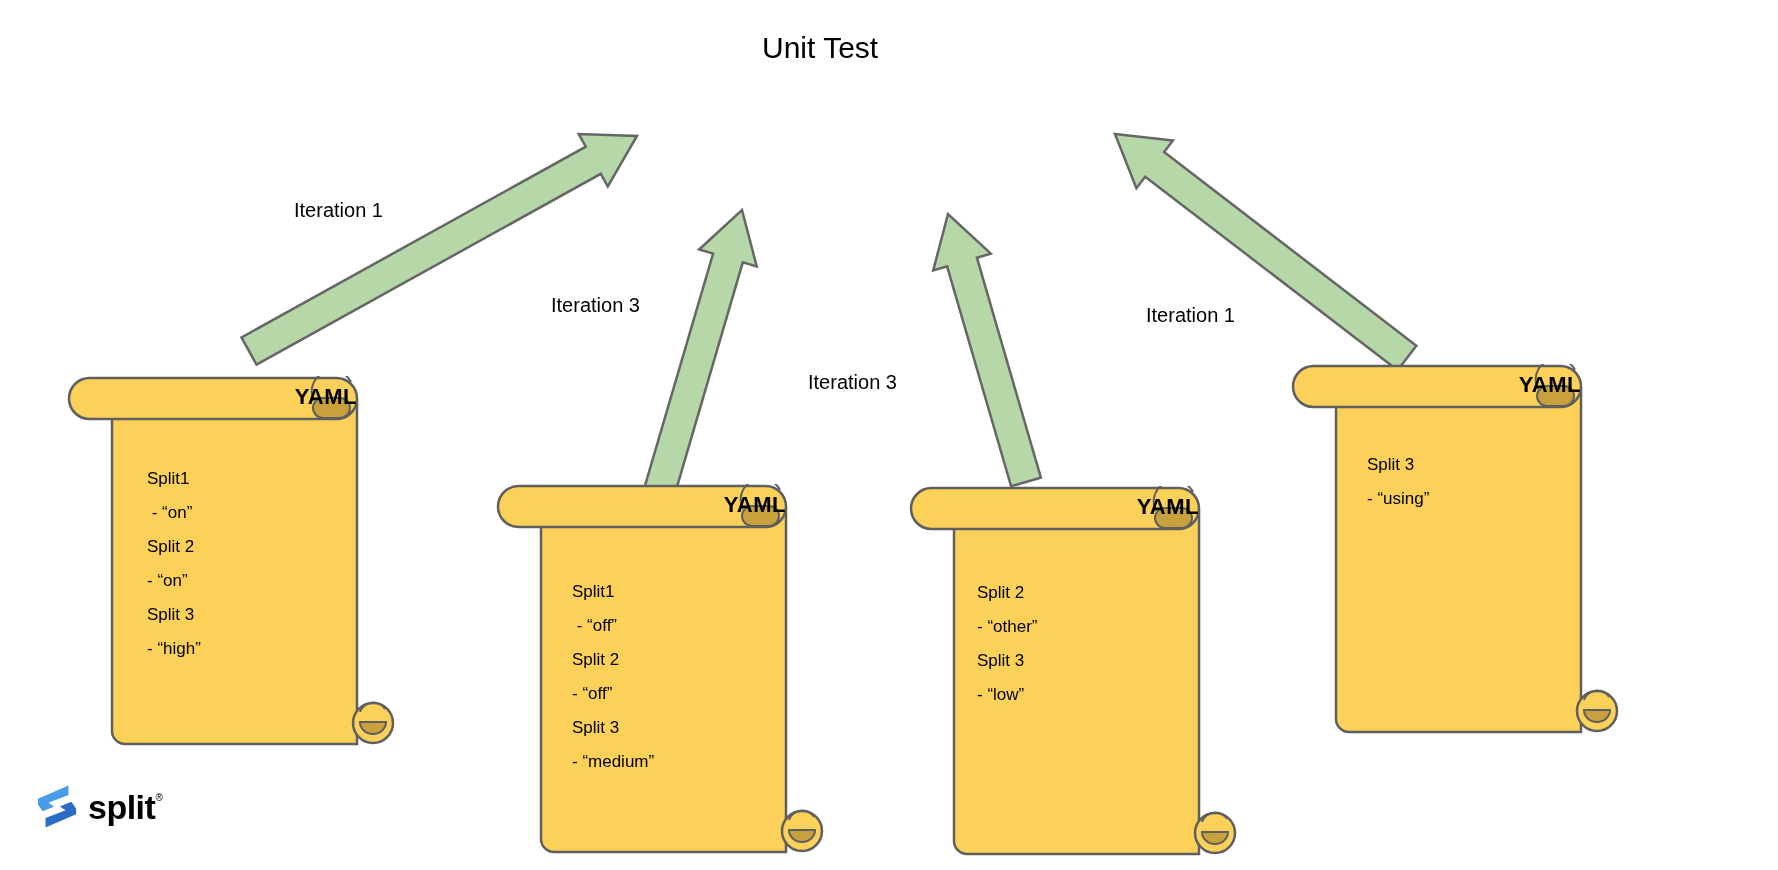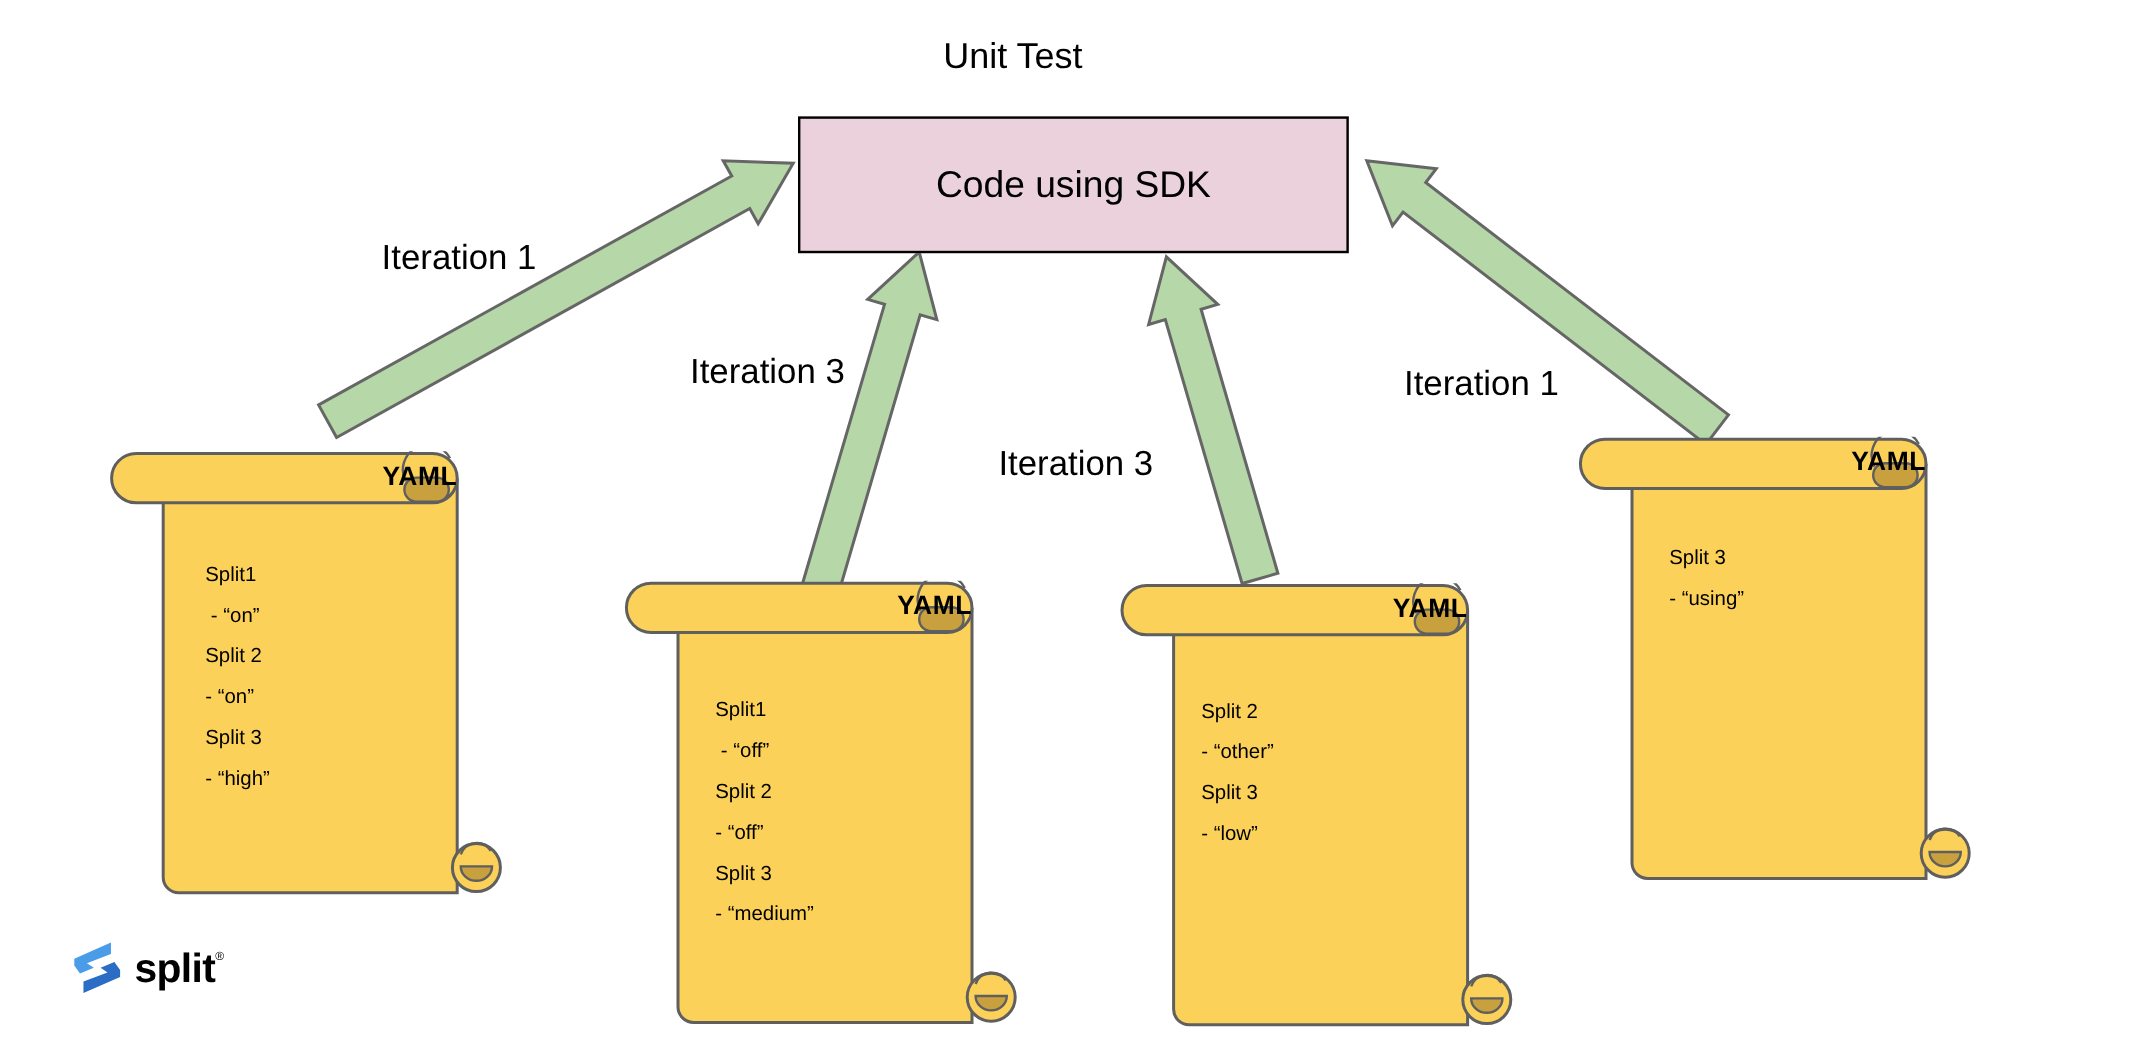--- a/index.html
+++ b/index.html
@@ -3,34 +3,34 @@
 <meta charset="utf-8">
 <style>
   :root{
     --scroll-fill:#FCD159; --scroll-curl:#C8A03E; --outline:#5F5F5F;
     --arrow-fill:#B6D7A8; --arrow-outline:#666666;
     --box-fill:#EAD1DC; --box-border:#000000;
     --logo-blue-light:#4A9BE8; --logo-blue-dark:#2B6CC4;
   }
   html,body{margin:0;padding:0;background:#ffffff;}
   body{font-family:"Liberation Sans", sans-serif; color:#000;}
-  #stage{position:relative;width:1650px;height:870px;background:#fff;overflow:hidden;margin-left:24px;}
+  #stage{position:relative;width:1650px;height:870px;background:#fff;overflow:hidden;}
 
   .abs{position:absolute;}
   #title{left:762px;top:31px;font-size:30px;white-space:nowrap;}
 
   #sdk-box{left:641px;top:97px;width:459px;height:114px;
     background:var(--box-fill,#EAD1DC);border:2px solid var(--box-border,#000);
     box-sizing:border-box;display:flex;align-items:center;justify-content:center;}
   #sdk-box .lbl{font-size:31px;}
 
   #arrow-layer{left:0;top:0;width:1778px;height:870px;pointer-events:none;}
   .arrow-poly{fill:var(--arrow-fill,#B6D7A8);stroke:var(--arrow-outline,#666);stroke-width:2.5;}
 
-  .iter-label{font-size:29px;white-space:nowrap;}
+  .iter-label{font-size:20px;white-space:nowrap;}
   #iter1{left:294px;top:199px;} #iter2{left:551px;top:294px;}
   #iter3{left:808px;top:371px;} #iter4{left:1146px;top:304px;}
 
   .scroll{position:absolute;width:334px;height:372px;}
   .scroll svg.shape{position:absolute;left:0;top:0;}
   .scroll .yaml{position:absolute;left:0;top:8px;width:290px;text-align:right;
     font-size:22px;font-weight:bold;letter-spacing:.5px;}
   .scroll .content{position:absolute;left:76px;top:86px;font-size:17px;line-height:34px;}
   .scroll .ln{white-space:pre;}
   #scroll1 .content{left:80px;top:86px;}
@@ -66,23 +66,20 @@
 
   <svg id="arrow-layer" class="abs" width="1778" height="870" viewBox="0 0 1778 870">
       <polygon points="256.5,364.6 600.8,173.8 607.8,186.5 637,136 578.7,134 585.8,146.7 241.5,337.4" class="arrow-poly"></polygon>
       <polygon points="673.9,497.4 742.8,262.3 756.7,266.4 742,210 699.1,249.5 713.1,253.6 644.1,488.6" class="arrow-poly"></polygon>
       <polygon points="1040.9,477.7 976.9,257.7 990.8,253.6 948,214 933.2,270.4 947.1,266.3 1011.1,486.3" class="arrow-poly"></polygon>
       <polygon points="1416.4,345.7 1164.1,152.1 1172.9,140.6 1115,134 1136.4,188.2 1145.2,176.7 1397.6,370.3" class="arrow-poly"></polygon>
     </svg>
 
   <div id="title" class="abs">Unit Test</div>
 
-  <div id="sdk-box" class="abs">
-    <span class="lbl">Code using SDK</span>
-  </div>
 
   <div id="iter1" class="abs iter-label">Iteration 1</div>
   <div id="iter2" class="abs iter-label">Iteration 3</div>
   <div id="iter3" class="abs iter-label">Iteration 3</div>
   <div id="iter4" class="abs iter-label">Iteration 1</div>
 
   <div id="scroll1" class="scroll" style="left:67px;top:376px;">
     <svg class="shape" width="334" height="372" viewBox="0 0 334 372">
         <use href="#scroll-shape"></use>
       </svg>

